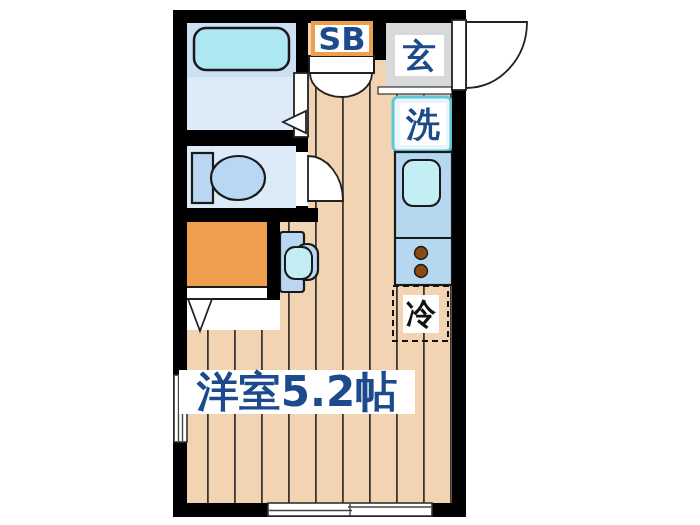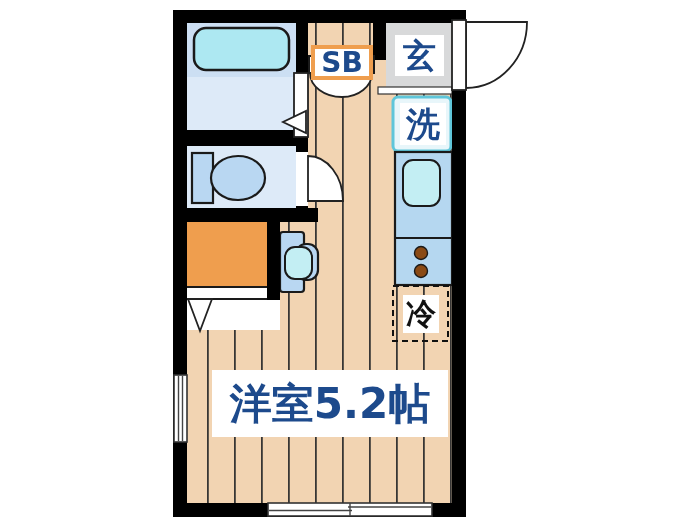--- a/index.html
+++ b/index.html
@@ -28,26 +28,26 @@
   .shelf       {fill:#ffffff;stroke:#1a1a1a;stroke-width:2;}
   .dashedbox   {fill:none;stroke:#111;stroke-width:2;stroke-dasharray:6 4;}
   .winframe    {fill:#ffffff;stroke:#333;stroke-width:1.6;}
   .winline     {stroke:#444;stroke-width:1.4;}
   
   .lbl{
     position:absolute;display:flex;align-items:center;justify-content:center;
     background:#ffffff;color:var(--c-label-text-blue,#1d4a8c);
     font-weight:bold;white-space:nowrap;line-height:1;z-index:5;
   }
-  .lbl-sb    {left:311px;top:21px;width:62px;height:35px;border:4px solid var(--c-accent-orange,#ef9e4e);box-sizing:border-box;font-size:28px;margin-top:24px;}
+  .lbl-sb    {left:311px;top:21px;width:62px;height:35px;border:4px solid var(--c-accent-orange,#ef9e4e);box-sizing:border-box;font-size:32px;}
   .lbl-gen   {left:395px;top:35px;width:49px;height:41px;font-size:33px;}
   .lbl-sen   {left:400px;top:103px;width:46px;height:42px;font-size:34px;}
   .lbl-cl    {left:197px;top:242px;width:74px;height:41px;font-size:34px;}
   .lbl-rei   {left:403px;top:295px;width:36px;height:38px;font-size:30px;color:#111;}
-  .lbl-room  {left:212px;top:370px;width:236px;height:67px;font-size:42px;}
+  .lbl-room  {left:179px;top:370px;width:236px;height:44px;font-size:42px;}
 </style>
 </head>
 <body>
 
 <div id="canvas">
 
   <svg id="plan-svg" width="700" height="525" viewBox="0 0 700 525">
     <defs>
       <pattern id="planks" patternUnits="userSpaceOnUse" x="180" y="0" width="27" height="27">
         <rect class="wood-base" x="0" y="0" width="27" height="27"></rect>

